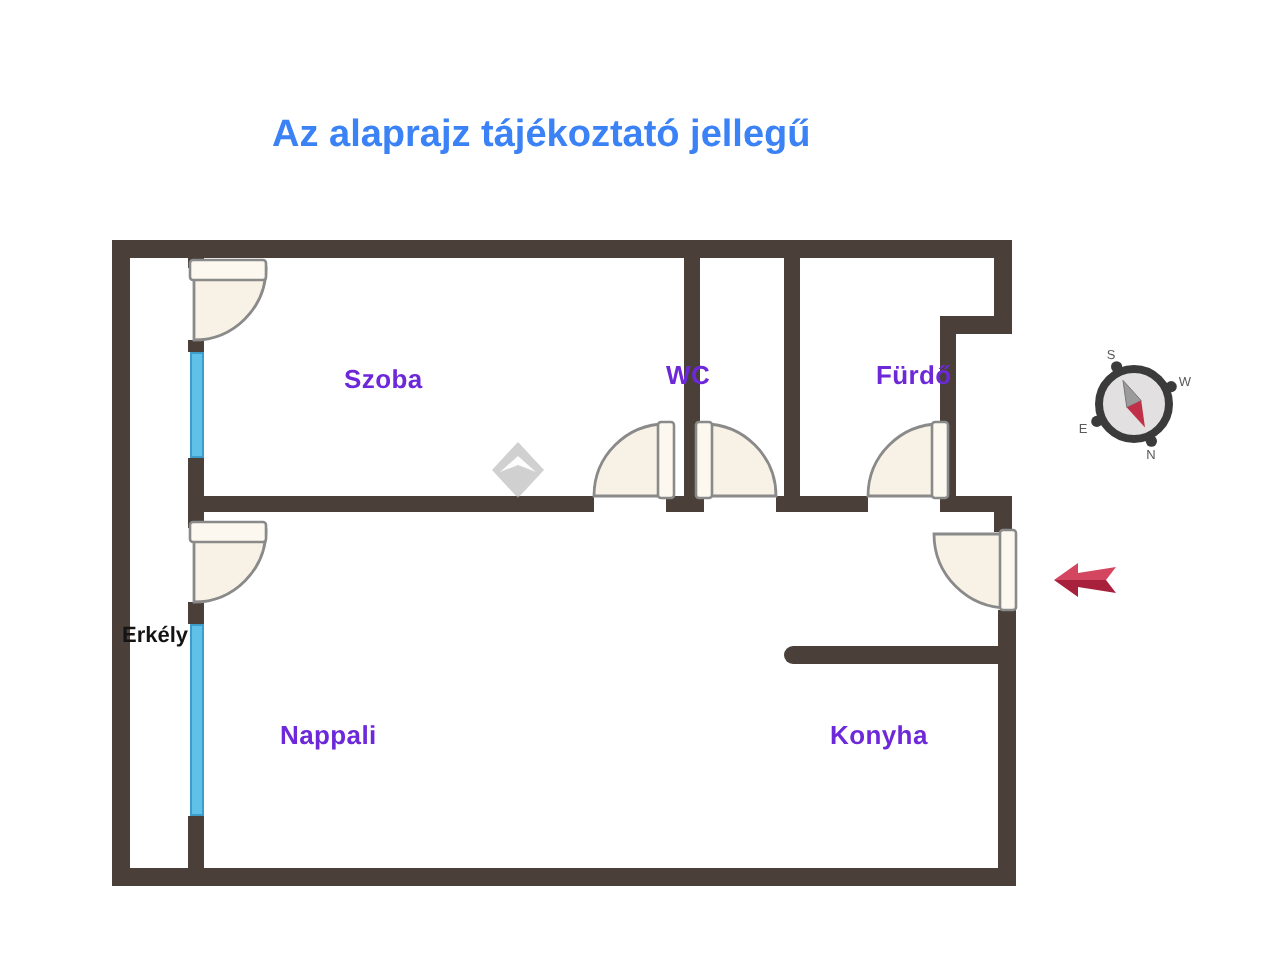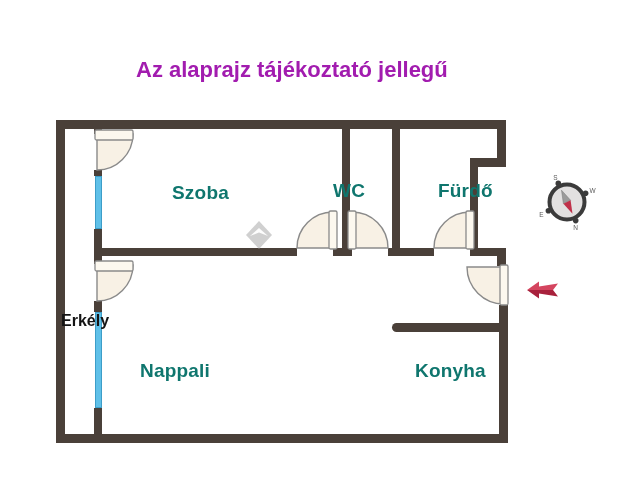--- a/index.html
+++ b/index.html
@@ -1,23 +1,23 @@
 <!DOCTYPE html>
 <html style="--wall: #4a4039; --window: #5fc0e8; --window-edge: #3d9dc8; --door-fill: #f8f1e5; --leaf-fill: #fcf8ef; --door-edge: #8a8a8a; --arrow-light: #d4455f; --arrow-dark: #a8213c; --compass-ring: #3b3b3b; --compass-face: #e2e0e0; --needle-north: #c03049; --needle-south: #9b9b9b; --watermark: #b0b0b0;"><head>
 <meta charset="utf-8">
 <style>
   html,body{margin:0;padding:0;background:#fff;}
   #stage{position:relative;width:640px;height:480px;background:#fff;overflow:hidden;
          font-family:"Liberation Sans",sans-serif;}
   .wall{position:absolute;background:var(--wall,#4a4039);}
   .wall.rounded-left{border-radius:5px 0 0 5px;}
   .window{position:absolute;background:var(--window,#5fc0e8);border:1px solid var(--window-edge,#3d9dc8);box-sizing:border-box;}
-  .room-label{position:absolute;font-weight:bold;color:#0f766e;font-size:19px;letter-spacing:0.2px;white-space:nowrap;}
-  .small-label{position:absolute;font-weight:bold;color:#141414;font-size:16px;white-space:nowrap;}
-  #title{position:absolute;left:136px;top:57px;font-size:22px;font-weight:bold;color:#a21caf;white-space:nowrap;letter-spacing:0px;}
+  .room-label{position:absolute;font-weight:bold;color:#6d28d9;font-size:13px;letter-spacing:0.2px;white-space:nowrap;}
+  .small-label{position:absolute;font-weight:bold;color:#141414;font-size:11px;white-space:nowrap;}
+  #title{position:absolute;left:136px;top:57px;font-size:19px;font-weight:bold;color:#3b82f6;white-space:nowrap;letter-spacing:0px;}
   #overlay{position:absolute;left:0;top:0;width:640px;height:480px;}
   .doorfill{fill:var(--door-fill,#f8f1e5);stroke:var(--door-edge,#8a8a8a);stroke-width:1.4;}
   .doorleaf{fill:var(--leaf-fill,#fcf8ef);stroke:var(--door-edge,#8a8a8a);stroke-width:1.3;}
   #watermark{position:absolute;left:246px;top:221px;display:flex;align-items:center;gap:3px;opacity:0.8;}
   #watermark .wm-text{font-family:"Liberation Serif",serif;font-variant:small-caps;
      font-size:16px;letter-spacing:2.5px;color:var(--watermark,#b0b0b0);white-space:nowrap;}
   #watermark sup{font-size:7px;vertical-align:super;color:var(--watermark,#b0b0b0);}
   .compass-letter{font-family:"Liberation Sans",sans-serif;font-size:6.5px;fill:#5a5a5a;}
 </style>
 </head>

